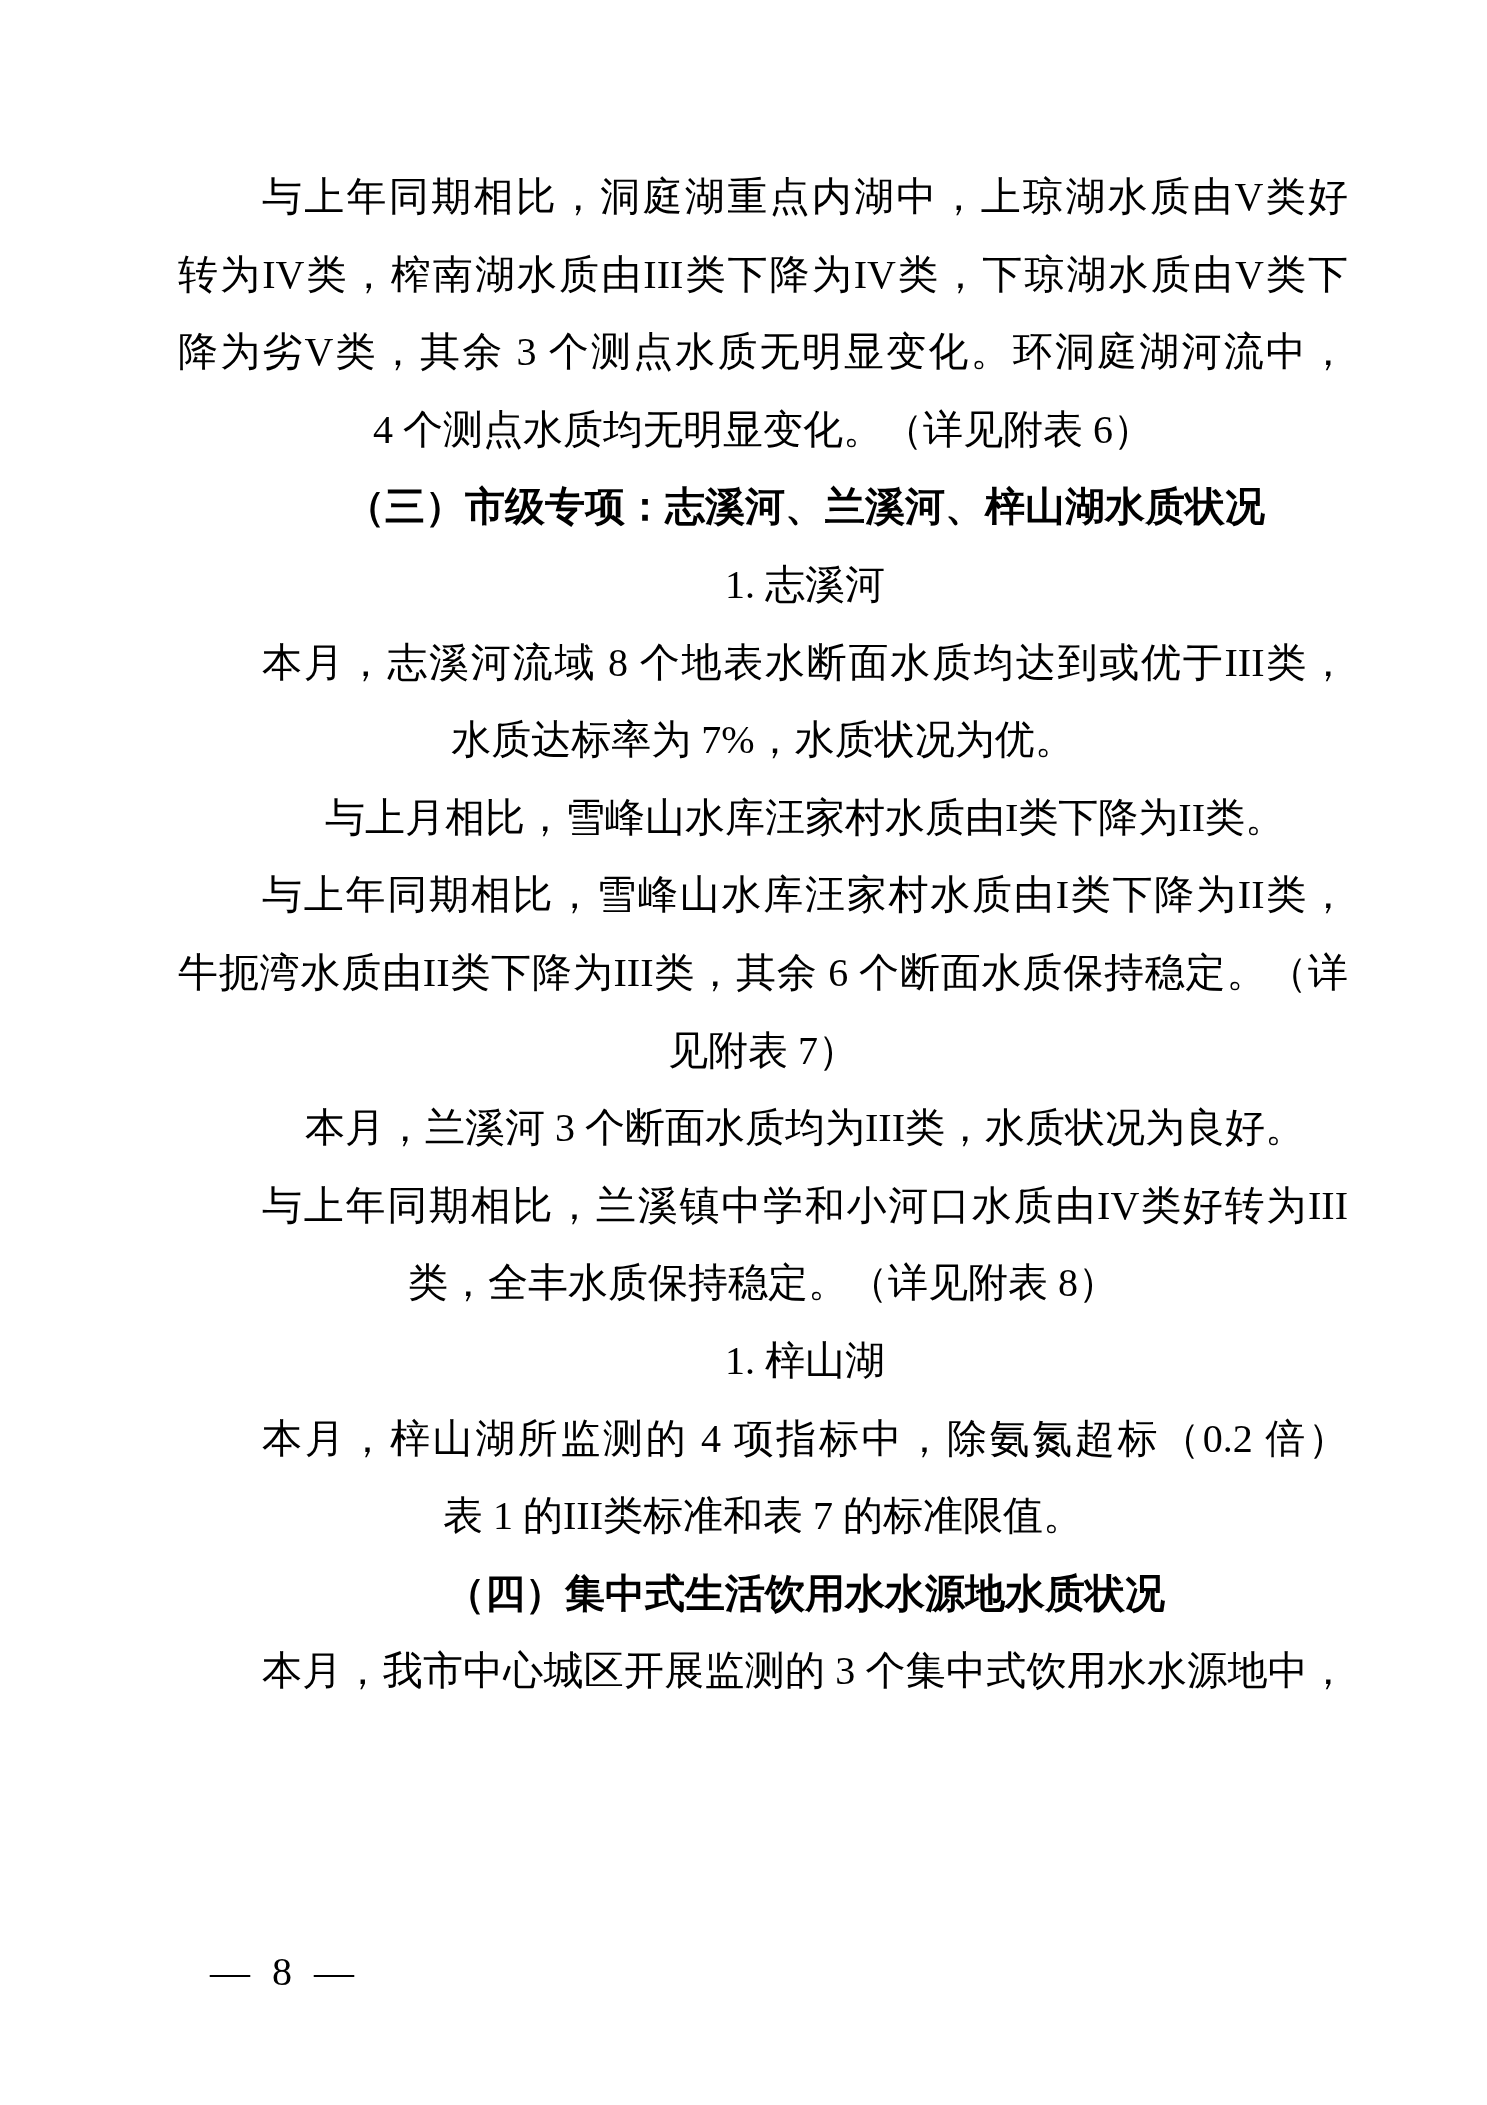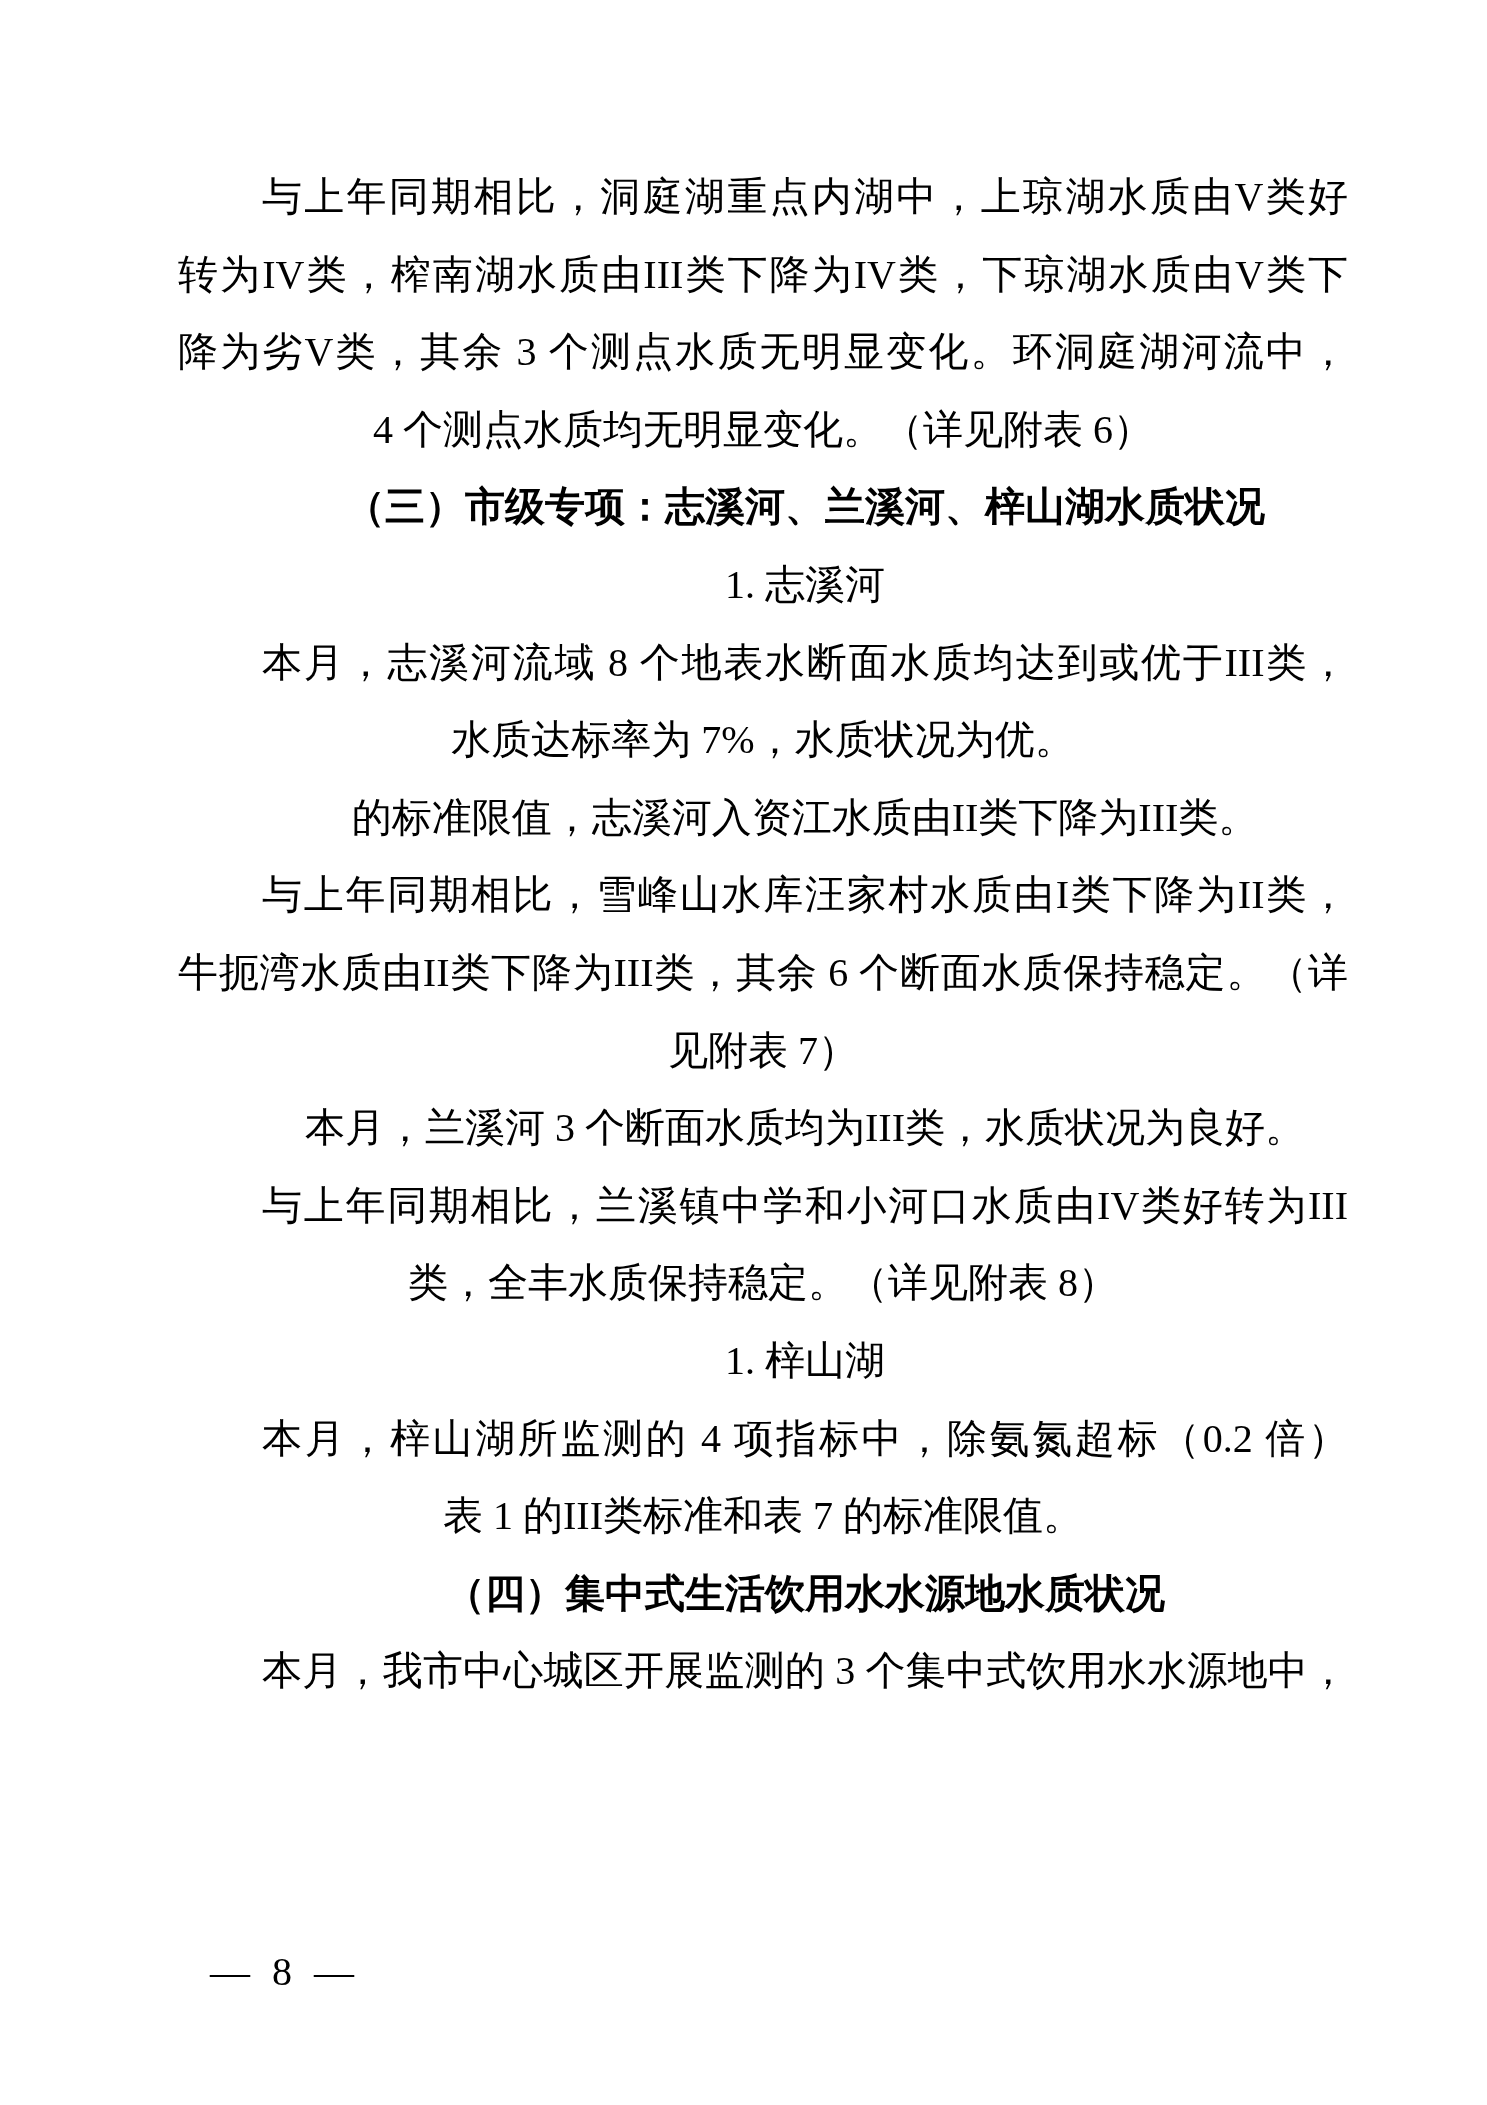--- a/index.html
+++ b/index.html
@@ -54,21 +54,21 @@
 <div class="page">
   <div class="text-block">
     <div class="line indent full">与上年同期相比，洞庭湖重点内湖中，上琼湖水质由V类好</div>
     <div class="line full">转为IV类，榨南湖水质由III类下降为IV类，下琼湖水质由V类下</div>
     <div class="line full">降为劣V类，其余 3 个测点水质无明显变化。环洞庭湖河流中，</div>
     <div class="line">4 个测点水质均无明显变化。（详见附表 6）</div>
     <div class="line indent bold">（三）市级专项：志溪河、兰溪河、梓山湖水质状况</div>
     <div class="line indent">1. 志溪河</div>
     <div class="line indent full">本月，志溪河流域 8 个地表水断面水质均达到或优于III类，</div>
     <div class="line">水质达标率为 7%，水质状况为优。</div>
-    <div class="line indent">的标准限值，志溪河入资江水质由II类下降为III类。</div>
+    <div class="line indent">与上月相比，雪峰山水库汪家村水质由I类下降为II类。</div>
     <div class="line indent full">与上年同期相比，雪峰山水库汪家村水质由I类下降为II类，</div>
     <div class="line full">牛扼湾水质由II类下降为III类，其余 6 个断面水质保持稳定。（详</div>
     <div class="line">见附表 7）</div>
     <div class="line indent">本月，兰溪河 3 个断面水质均为III类，水质状况为良好。</div>
     <div class="line indent full">与上年同期相比，兰溪镇中学和小河口水质由IV类好转为III</div>
     <div class="line">类，全丰水质保持稳定。（详见附表 8）</div>
     <div class="line indent">1. 梓山湖</div>
     <div class="line indent full">本月，梓山湖所监测的 4 项指标中，除氨氮超标（0.2 倍）</div>
     <div class="line">表 1 的III类标准和表 7 的标准限值。</div>
     <div class="line indent bold">（四）集中式生活饮用水水源地水质状况</div>

